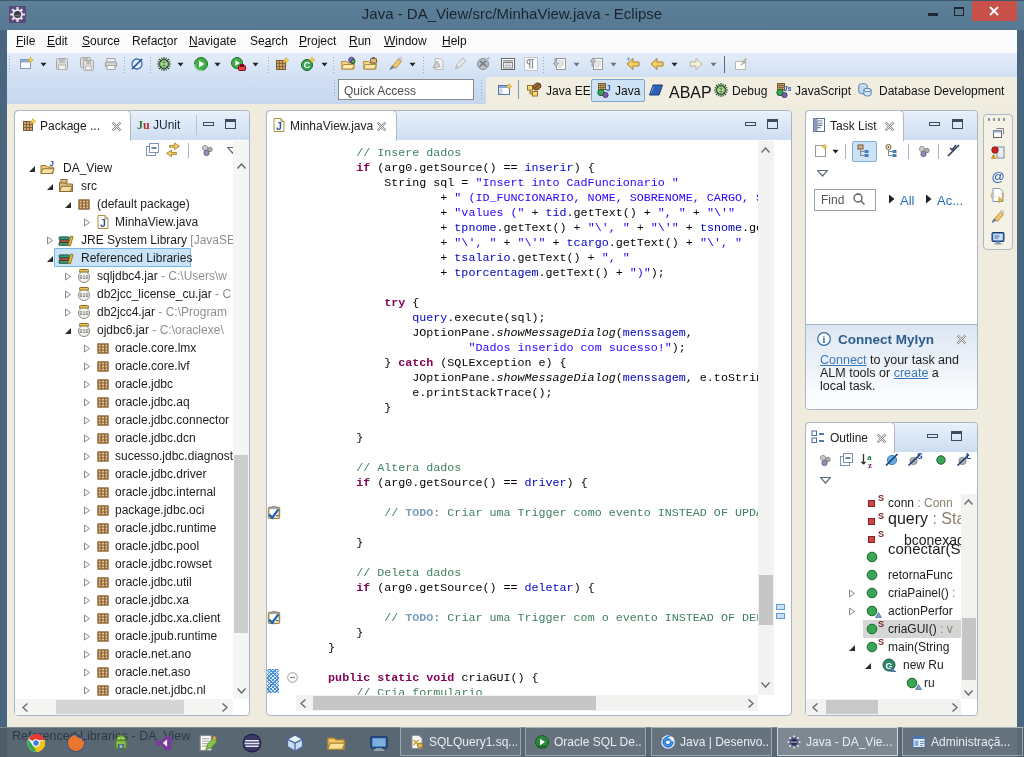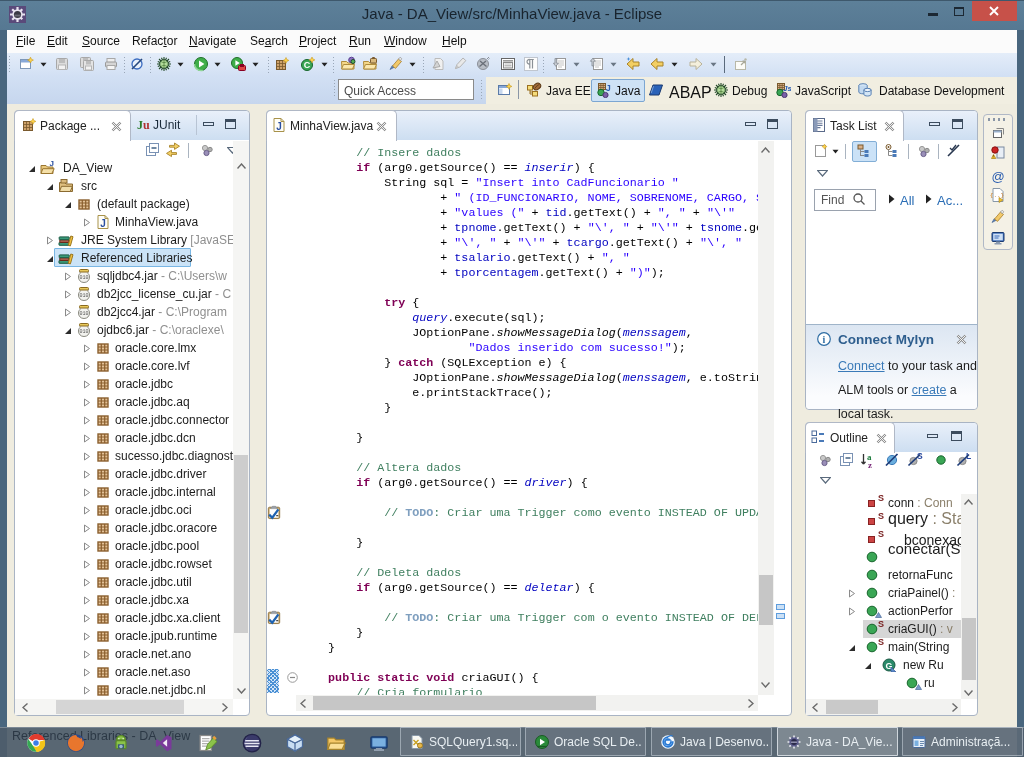--- a/index.html
+++ b/index.html
@@ -3,21 +3,21 @@
 *{margin:0;padding:0;box-sizing:border-box}
 html,body{width:1024px;height:757px;overflow:hidden}
 body{font-family:'Liberation Sans',sans-serif;position:relative;background:#efecdf}
 .abs{position:absolute}
 .panel{position:absolute;background:#fff;border:1px solid #a9b4c4;border-radius:4px}
 .tabsel{position:absolute;background:#fff;border:1px solid #b0b8c6;border-bottom:none;border-radius:5px 5px 0 0;display:flex;align-items:center;font-size:12px;color:#222}
 .hdrgrad{position:absolute;background:linear-gradient(#e9f0fa,#cddef1);border-radius:0 4px 0 0}
 .treerow{position:absolute;font-size:12px;color:#1c1c1c;white-space:nowrap}
 .gray{color:#8f8f8f}
 pre{font-family:"Liberation Mono",monospace;font-size:11.7px;line-height:15px}
-.k{color:#7f0055;font-weight:bold}.s{color:#2a00ff}.fi{color:#0000c0;font-style:italic}
+.k{color:#7f0055;font-weight:bold}.s{color:#2a00ff}.fi{color:#0000c0;}
 .fd{color:#0000c0}.c{color:#3f7f5f}.td{color:#7f9fbf;font-weight:bold}.m{font-style:italic}
 .lnk{color:#3a7ab8;text-decoration:underline}
 </style></head><body>
 <div class="abs" style="left:0;top:0;width:1024px;height:30px;background:linear-gradient(#5d8099,#567892);border-top:1px solid #3e586c"></div>
 <div class="abs" style="left:0;top:30px;width:7px;height:727px;background:#49667e"></div>
 <div class="abs" style="left:1017px;top:30px;width:7px;height:727px;background:#49667e"></div>
 <svg style="position:absolute;left:9px;top:6px" width="17" height="17" viewBox="0 0 17 17">
     <rect x="0" y="0" width="17" height="17" fill="#5a4a7a"></rect>
     <g fill="#e8e4f0">
       <circle cx="8.5" cy="8.5" r="5.2"></circle>
@@ -462,29 +462,29 @@
       <path d="M3 7h10M3 10h10M6.3 4v9M9.7 4v9" stroke="#8a5f2e" stroke-width="1.2"></path>
     </svg>
 <div class="treerow" style="left:100px;top:326px">oracle.jdbc.internal</div>
 <svg style="position:absolute;left:68px;top:347px" width="8" height="9" viewBox="0 0 8 9">
       <path d="M1.5 1l5 3.5-5 3.5z" fill="#fdfdfd" stroke="#8a8a8a"></path>
     </svg>
 <svg style="position:absolute;left:80px;top:343px" width="16" height="16" viewBox="0 0 16 16">
       <rect x="3" y="4" width="10" height="9" fill="#e3c298" stroke="#8a5f2e" stroke-width="1.4"></rect>
       <path d="M3 7h10M3 10h10M6.3 4v9M9.7 4v9" stroke="#8a5f2e" stroke-width="1.2"></path>
     </svg>
-<div class="treerow" style="left:100px;top:344px">oracle.jdbc.oci</div>
+<div class="treerow" style="left:100px;top:344px">package.jdbc.oci</div>
 <svg style="position:absolute;left:68px;top:365px" width="8" height="9" viewBox="0 0 8 9">
       <path d="M1.5 1l5 3.5-5 3.5z" fill="#fdfdfd" stroke="#8a8a8a"></path>
     </svg>
 <svg style="position:absolute;left:80px;top:361px" width="16" height="16" viewBox="0 0 16 16">
       <rect x="3" y="4" width="10" height="9" fill="#e3c298" stroke="#8a5f2e" stroke-width="1.4"></rect>
       <path d="M3 7h10M3 10h10M6.3 4v9M9.7 4v9" stroke="#8a5f2e" stroke-width="1.2"></path>
     </svg>
-<div class="treerow" style="left:100px;top:362px">oracle.jdbc.oracore</div>
+<div class="treerow" style="left:100px;top:362px">oracle.jdbc.runtime</div>
 <svg style="position:absolute;left:68px;top:383px" width="8" height="9" viewBox="0 0 8 9">
       <path d="M1.5 1l5 3.5-5 3.5z" fill="#fdfdfd" stroke="#8a8a8a"></path>
     </svg>
 <svg style="position:absolute;left:80px;top:379px" width="16" height="16" viewBox="0 0 16 16">
       <rect x="3" y="4" width="10" height="9" fill="#e3c298" stroke="#8a5f2e" stroke-width="1.4"></rect>
       <path d="M3 7h10M3 10h10M6.3 4v9M9.7 4v9" stroke="#8a5f2e" stroke-width="1.2"></path>
     </svg>
 <div class="treerow" style="left:100px;top:380px">oracle.jdbc.pool</div>
 <svg style="position:absolute;left:68px;top:401px" width="8" height="9" viewBox="0 0 8 9">
       <path d="M1.5 1l5 3.5-5 3.5z" fill="#fdfdfd" stroke="#8a8a8a"></path>
@@ -728,21 +728,21 @@
 <div class="abs" style="left:806px;top:324px;width:171px;height:85px;background:linear-gradient(#dce6f2,#fbfcfe 85%);border-top:1px solid #9fb4c9;border-radius:0 0 4px 4px"></div>
 <svg style="position:absolute;left:817px;top:332px" width="14" height="14" viewBox="0 0 14 14">
     <circle cx="7" cy="7" r="6.3" fill="#fff" stroke="#2e6da4" stroke-width="1.2"></circle>
     <text x="7" y="10.8" font-size="10" font-family="Liberation Serif" font-weight="bold" fill="#2e6da4" text-anchor="middle">i</text>
   </svg>
 <div class="abs" style="left:838px;top:332px;font-size:13.5px;font-weight:bold;color:#2e5e8e">Connect Mylyn</div>
 <svg style="position:absolute;left:956px;top:334px" width="11" height="11" viewBox="0 0 11 11">
     <path d="M1.5 1.5l8 8M9.5 1.5l-8 8" stroke="#8a8a8a" stroke-width="2.4"></path>
     <path d="M1.5 1.5l8 8M9.5 1.5l-8 8" stroke="#fdfdfd" stroke-width="0.9"></path>
   </svg>
-<div class="abs" style="left:838px;top:354px;width:140px;font-size:12.5px;line-height:24px;color:#1c1c1c"><span class="lnk">Connect</span> to your task and ALM tools or <span class="lnk">create</span> a local task.</div>
+<div class="abs" style="left:820px;top:354px;width:140px;font-size:12.5px;line-height:13px;color:#1c1c1c"><span class="lnk">Connect</span> to your task and ALM tools or <span class="lnk">create</span> a local task.</div>
 <div class="panel" style="left:805px;top:422px;width:173px;height:294px"></div>
 <div class="hdrgrad" style="left:894px;top:423px;width:83px;height:29px"></div>
 <div class="tabsel" style="left:805px;top:422px;width:90px;height:31px"></div>
 <svg style="position:absolute;left:810px;top:429px" width="16" height="16" viewBox="0 0 16 16">
     <rect x="2" y="2" width="4.5" height="4.5" fill="#fff" stroke="#4a6a9a"></rect>
     <rect x="2" y="9" width="4.5" height="4.5" fill="#fff" stroke="#4a6a9a"></rect>
     <rect x="9" y="4" width="5" height="2" fill="#4a7ab8"></rect>
     <rect x="9" y="11" width="5" height="2" fill="#4a7ab8"></rect>
   </svg>
 <div class="abs" style="left:830px;top:431px;font-size:12px;color:#222">Outline</div>

